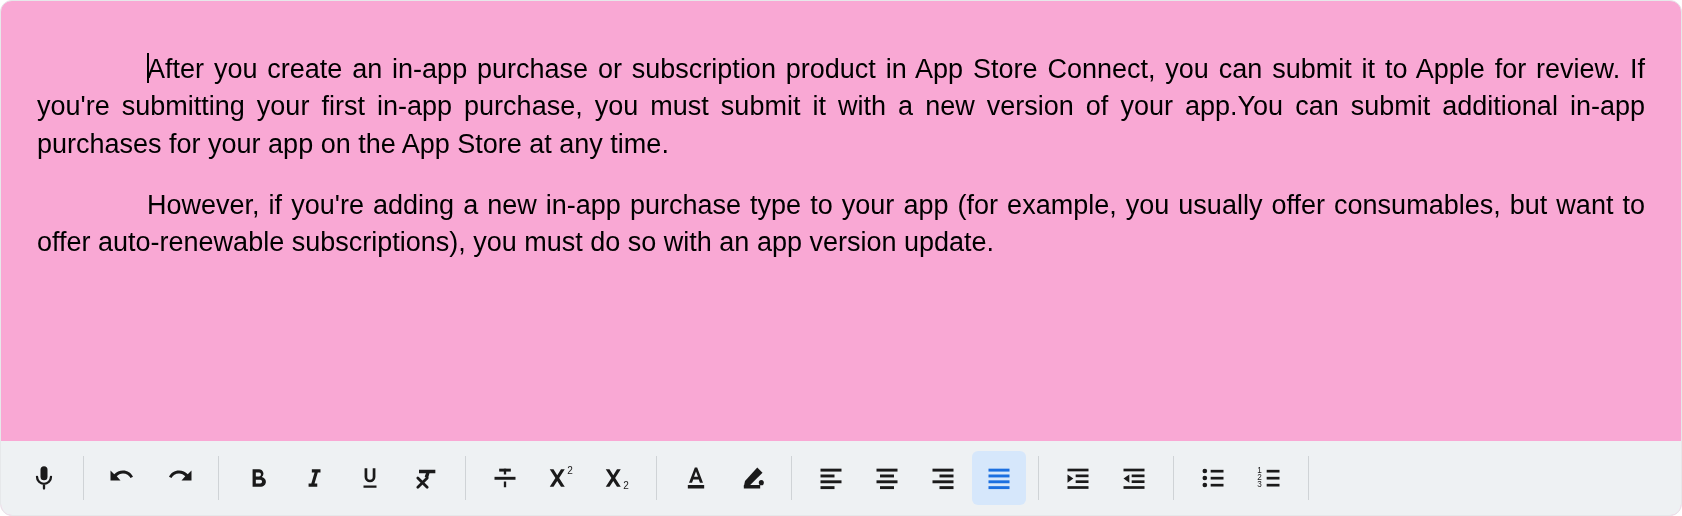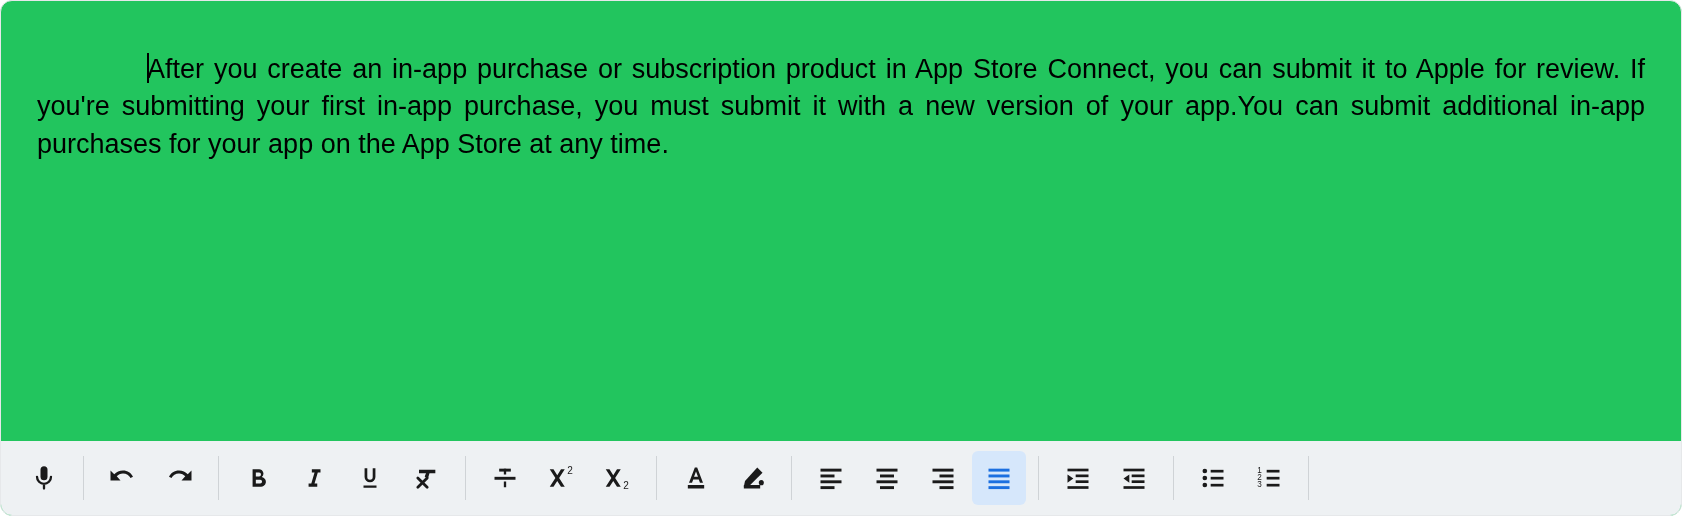--- a/index.html
+++ b/index.html
@@ -7,21 +7,21 @@
     margin: 0;
     padding: 0;
     font-family: -apple-system, BlinkMacSystemFont, "Segoe UI", Helvetica, Arial, sans-serif;
     background: #ffffff;
   }
   .editor-wrapper {
     width: 1682px;
     height: 516px;
     border: 1px solid #e6e8ea;
     border-radius: 12px;
-    background: #22c55e;
+    background: #f9a8d4;
     display: flex;
     flex-direction: column;
     overflow: hidden;
   }
   .content-area {
     flex: 1;
     padding: 50px 36px 20px 36px;
     font-size: 27px;
     line-height: 1.38;
     color: #000;
@@ -76,20 +76,21 @@
   .tb-btn .stroke { stroke: currentColor; }
   .tb-btn .fill { fill: currentColor; }
 </style>
 </head>
 <body>
 
 <div class="editor-wrapper">
 
   <div class="content-area">
     <p><span class="cursor-line"></span><span>After you create an in-app purchase or subscription product in App Store Connect, you can submit it to Apple for review. If you're submitting your first in-app purchase, you must submit it with a new version of your app.You can submit additional in-app purchases for your app on the App Store at any time.</span></p>
+    <p><span>However, if you're adding a new in-app purchase type to your app (for example, you usually offer consumables, but want to offer auto-renewable subscriptions), you must do so with an app version update.</span></p>
   </div>
 
   <div class="toolbar">
 
     <div class="tb-group">
       <div class="tb-btn" title="Dictate">
         <svg width="28" height="28" viewBox="0 0 24 24">
           <path class="fill" d="M12 2a3 3 0 0 0-3 3v6a3 3 0 0 0 6 0V5a3 3 0 0 0-3-3z"></path>
           <path class="stroke" d="M6 11a6 6 0 0 0 12 0M12 17v4" fill="none" stroke-width="2" stroke-linecap="round"></path>
         </svg>

